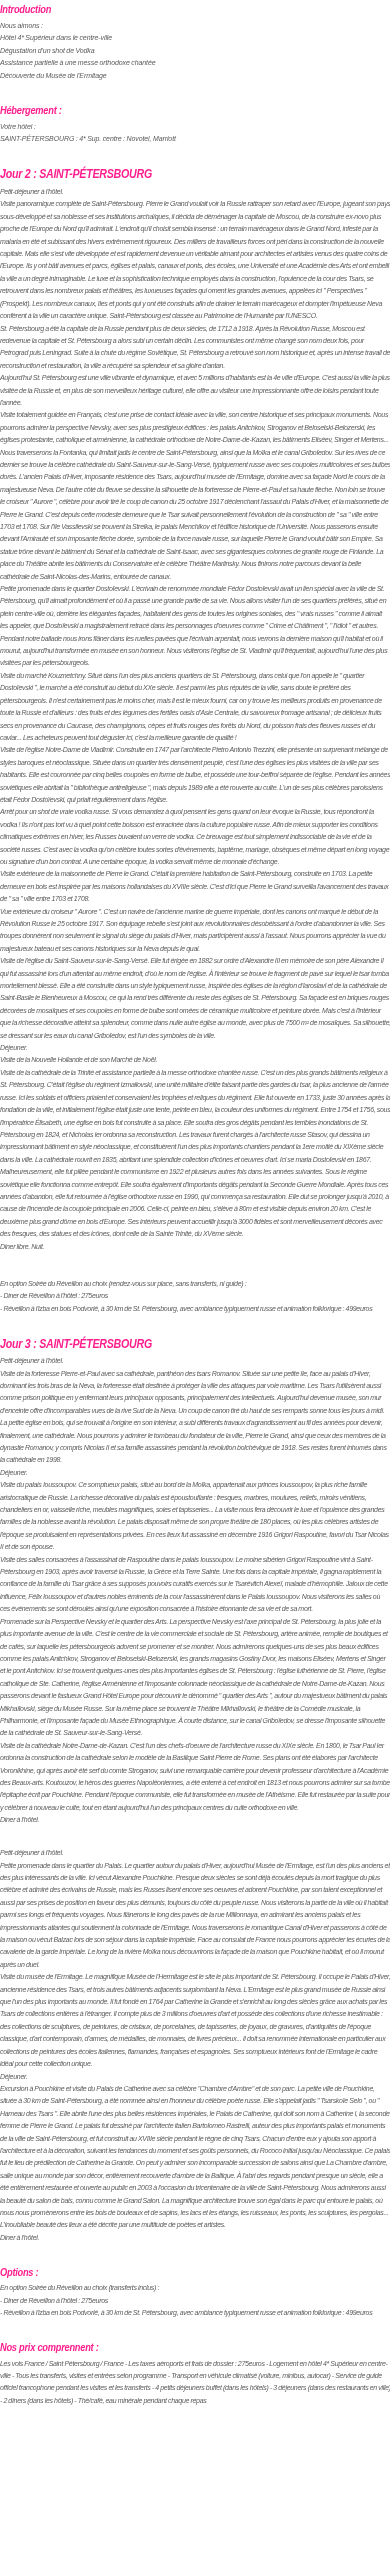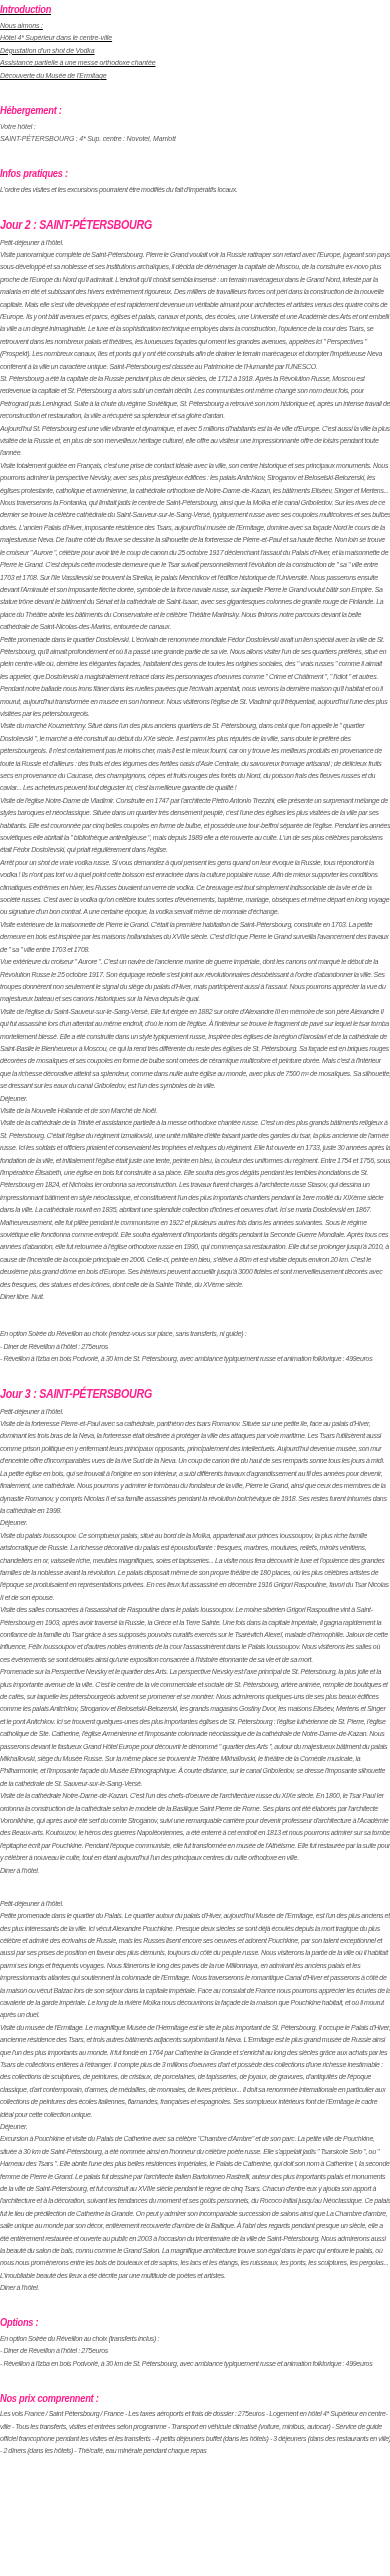--- a/index.html
+++ b/index.html
@@ -11,21 +11,21 @@
     font-weight: bold;
     color: #ff1f8e;
     margin: 0;
     letter-spacing: -0.3px;
     transform: scaleX(0.86);
     transform-origin: left center;
   }
   h2.big { font-size: 12.4px; line-height: 15.5px; padding-top: 1px; }
   h2.med { font-size: 10.8px; line-height: 14.4px; }
   .section { margin-bottom: 20.6px; }
-  .section:first-child { margin-top: 2.1px; text-decoration: underline; }
+  .section:first-child { margin-top: 2.1px; }
   .h-wrap { margin-bottom: 3.1px; }
   p, .line {
     margin: 0;
     font-style: italic;
     color: #5a5a5a;
     font-size: 7px;
     line-height: 12.4px;
     letter-spacing: -0.3px;
     word-spacing: -0.3px;
   }
@@ -49,26 +49,20 @@
   </div>
 
   <div class="section intro">
     <div class="h-wrap">
         <h2 class="med">Hébergement :</h2>
       </div>
     <div class="line">Votre hôtel :</div>
     <div class="line">SAINT-PÉTERSBOURG : 4* Sup. centre : Novotel, Marriott</div>
   </div>
 
-  <div class="section">
-    <div class="h-wrap">
-        <h2 class="med">Infos pratiques :</h2>
-      </div>
-    <p>L'ordre des visites et les excursions pourraient être modifiés du fait d'impératifs locaux.</p>
-  </div>
 
 
   <div class="section">
     <div class="h-wrap">
         <h2 class="big">Jour 2 : SAINT-PÉTERSBOURG</h2>
       </div>
     <p>Petit-déjeuner à l'hôtel.</p>
     <p>Visite panoramique complète de Saint-Pétersbourg. Pierre le Grand voulait voir la Russie rattraper son retard avec l'Europe, jugeant son pays sous-développé et sa noblesse et ses institutions archaïques, il décida de déménager la capitale de Moscou, de la construire ex-novo plus proche de l'Europe du Nord qu'il admirait. L'endroit qu'il choisit sembla insensé : un terrain marécageux dans le Grand Nord, infesté par la malaria en été et subissant des hivers extrêmement rigoureux. Des milliers de travailleurs forces ont péri dans la construction de la nouvelle capitale. Mais elle s'est vite développée et est rapidement devenue un véritable aimant pour architectes et artistes venus des quatre coins de l'Europe. Ils y ont bâti avenues et parcs, églises et palais, canaux et ponts, des écoles, une Université et une Académie des Arts et ont embelli la ville a un degré inimaginable. Le luxe et la sophistication technique employés dans la construction, l'opulence de la cour des Tsars, se retrouvent dans les nombreux palais et théâtres, les luxueuses façades qui ornent les grandes avenues, appelées ici " Perspectives " (Prospekt). Les nombreux canaux, îles et ponts qui y ont été construits afin de drainer le terrain marécageux et dompter l'impétueuse Neva confèrent à la ville un caractère unique. Saint-Pétersbourg est classée au Patrimoine de l'Humanité par l'UNESCO.</p>
     <p>St. Pétersbourg a été la capitale de la Russie pendant plus de deux siècles, de 1712 à 1918. Après la Révolution Russe, Moscou est redevenue la capitale et St. Pétersbourg a alors subi un certain déclin. Les communistes ont même changé son nom deux fois, pour Petrograd puis Leningrad. Suite à la chute du régime Soviétique, St. Pétersbourg a retrouvé son nom historique et, après un intense travail de reconstruction et restauration, la ville a récupéré sa splendeur et sa gloire d'antan.</p>
     <p>Aujourd'hui St. Pétersbourg est une ville vibrante et dynamique, et avec 5 millions d'habitants est la 4e ville d'Europe. C'est aussi la ville la plus visitée de la Russie et, en plus de son merveilleux héritage culturel, elle offre au visiteur une impressionnante offre de loisirs pendant toute l'année.</p>

